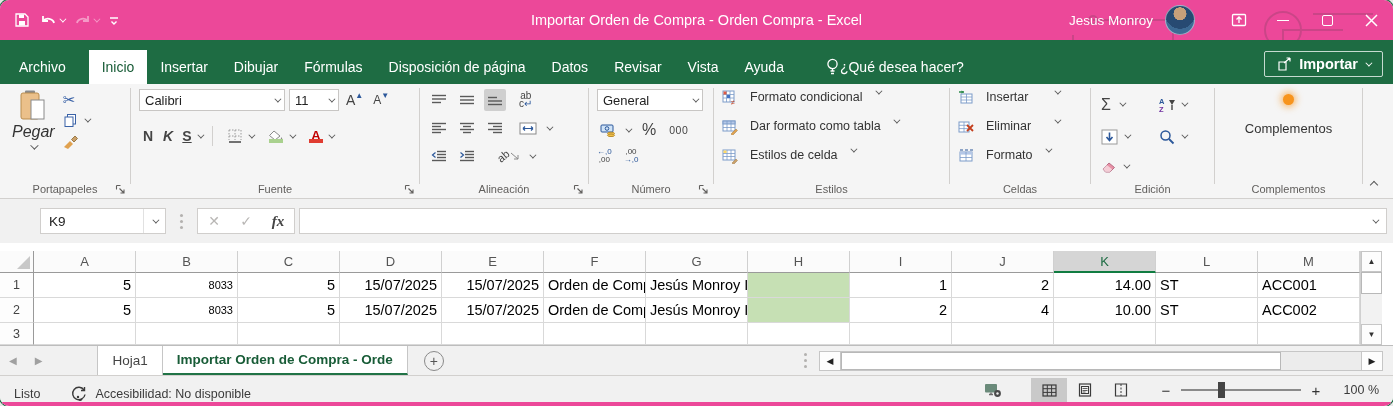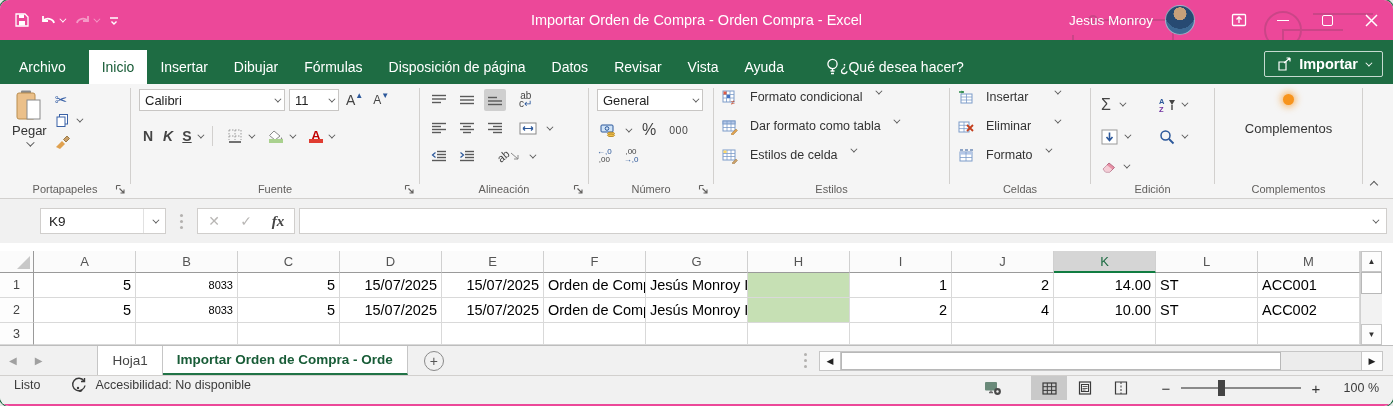--- a/index.html
+++ b/index.html
@@ -51,21 +51,21 @@
             color:#605e5c; }
   .launcher { position:absolute; right:4px; bottom:3px; }
   .icon16 { width:16px; height:16px; flex:none; }
   .btnrow { display:flex; align-items:center; }
   .combo { background:#fff; border:1px solid #c8c6c4; height:22px; display:flex; align-items:center;
            font-size:13px; color:#222; padding:0 5px; justify-content:space-between; }
   .mini { display:flex; align-items:center; justify-content:center; height:22px; padding:0 3px;
           color:#444; }
   .sel { background:#cfcfcf; border-radius:2px; }
   .lines { stroke:#5a5a5a; stroke-width:1.4; }
-  .bigbtn { display:flex; flex-direction:column; align-items:center; font-size:13px; color:#333; }
+  .bigbtn { display:flex; flex-direction:column; align-items:center; font-size:16px; color:#333;font-style:italic; }
   .menu-btn { display:flex; align-items:flex-start; gap:12px; font-size:12.5px; color:#333;
               height:26px; padding-left:8px; white-space:nowrap; }
   .colorbar { width:14px; height:4px; margin-top:-2px; }
   .tinytxt { font-size:8px; line-height:8px; color:#2b579a; text-align:center; }
 
   
   .fbar { position:absolute; left:0; top:199px; width:100%; height:44px; background:#f1f1f1;
           display:flex; align-items:center;padding-left:32px; }
   .namebox { width:126px; height:26px; background:#fff; border:1px solid #d0cecc; margin-left:8px;
              display:flex; align-items:center; font-size:13.5px; color:#222; padding-left:8px; }
@@ -127,22 +127,22 @@
   .hdots { display:flex; flex-direction:column; gap:3px; margin-right:12px; }
   .hdots i { width:3px; height:3px; border-radius:50%; background:#b3b1af; }
   .harrow { width:22px; height:20px; border:1px solid #c6c6c6; background:#fdfdfd; display:flex;
             align-items:center; justify-content:center; font-size:9px; color:#222; }
   .htrack { width:520px; height:20px; border-top:1px solid #c6c6c6; border-bottom:1px solid #c6c6c6;
             background:#ececec; display:flex; }
   .hthumb { width:440px; height:100%; background:#fff; border:1px solid #b8b8b8; }
 
   
   .statusbar { position:absolute; left:0; top:375px; width:100%; height:31px; background:#f1f1f1;
-               border-top:1px solid #d2d0ce; border-bottom:2px solid #ec4899; display:flex;
-               align-items:flex-start; font-size:12.5px; color:#3b3b3b; }
+               border-top:1px solid #d2d0ce; border-bottom:4px solid #ec4899; display:flex;
+               align-items:flex-end; font-size:12.5px; color:#3b3b3b; }
   .st-left { display:flex; align-items:center; gap:8px; margin-left:14px; }
   .st-right { margin-left:auto; display:flex; align-items:center; }
   .viewbtn { width:36px; height:24px; display:flex; align-items:center; justify-content:center; }
   .viewbtn.on { background:#c9c9c9; }
   .zoomminus,.zoomplus { width:22px; text-align:center; font-size:15px; color:#333; }
   .ztrack { position:relative; width:120px; height:2px; background:#8a8a8a; margin:0 4px; }
   .zthumb { position:absolute; left:31%; top:-7px; width:7px; height:16px; background:#444; }
   .zpct { width:52px; text-align:right; margin-right:14px; }
 </style>
 </head>

